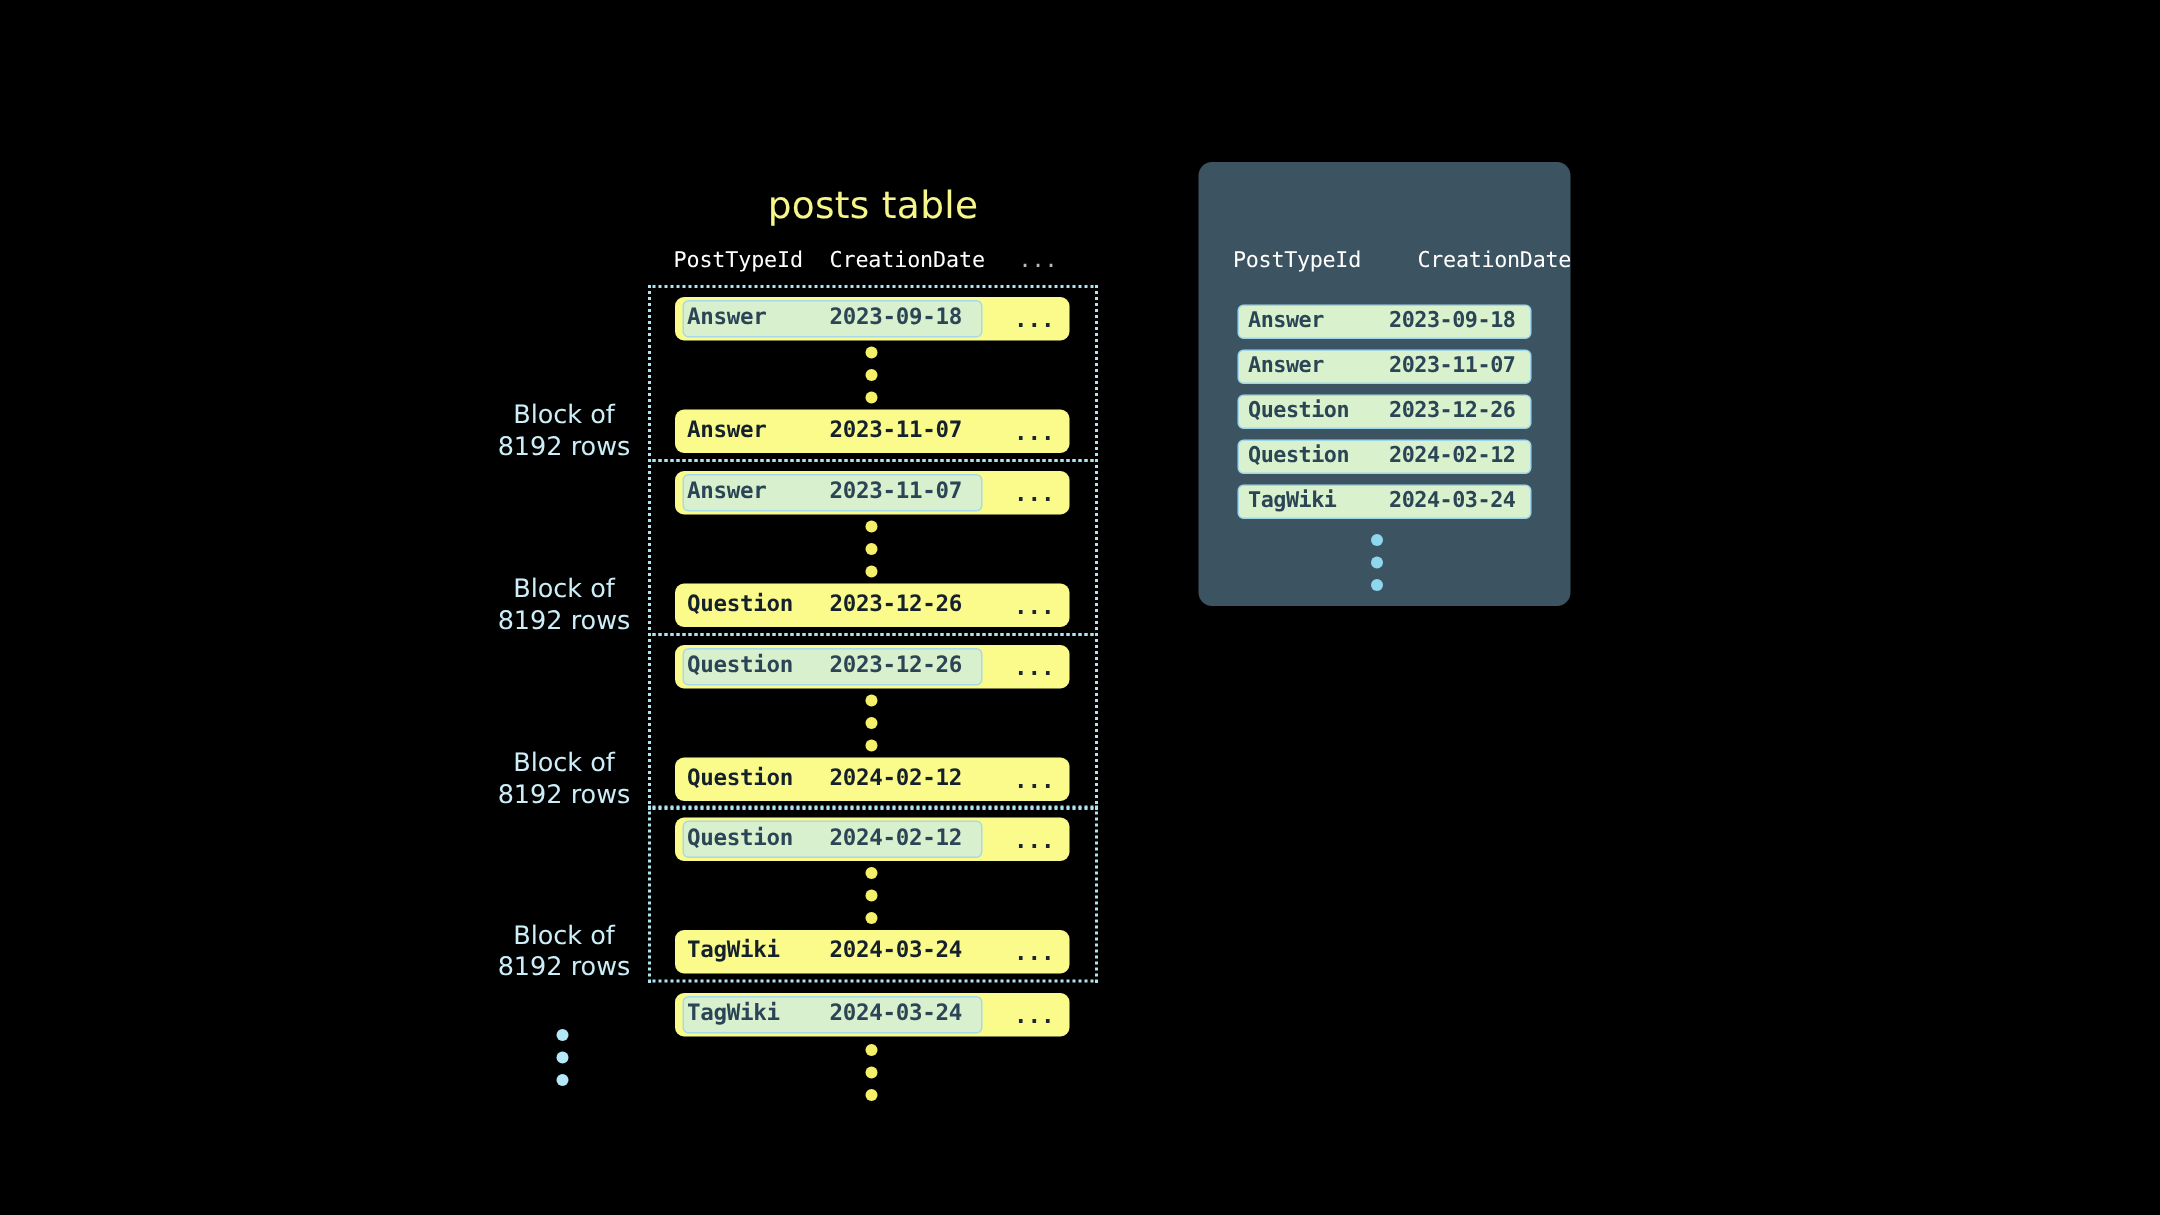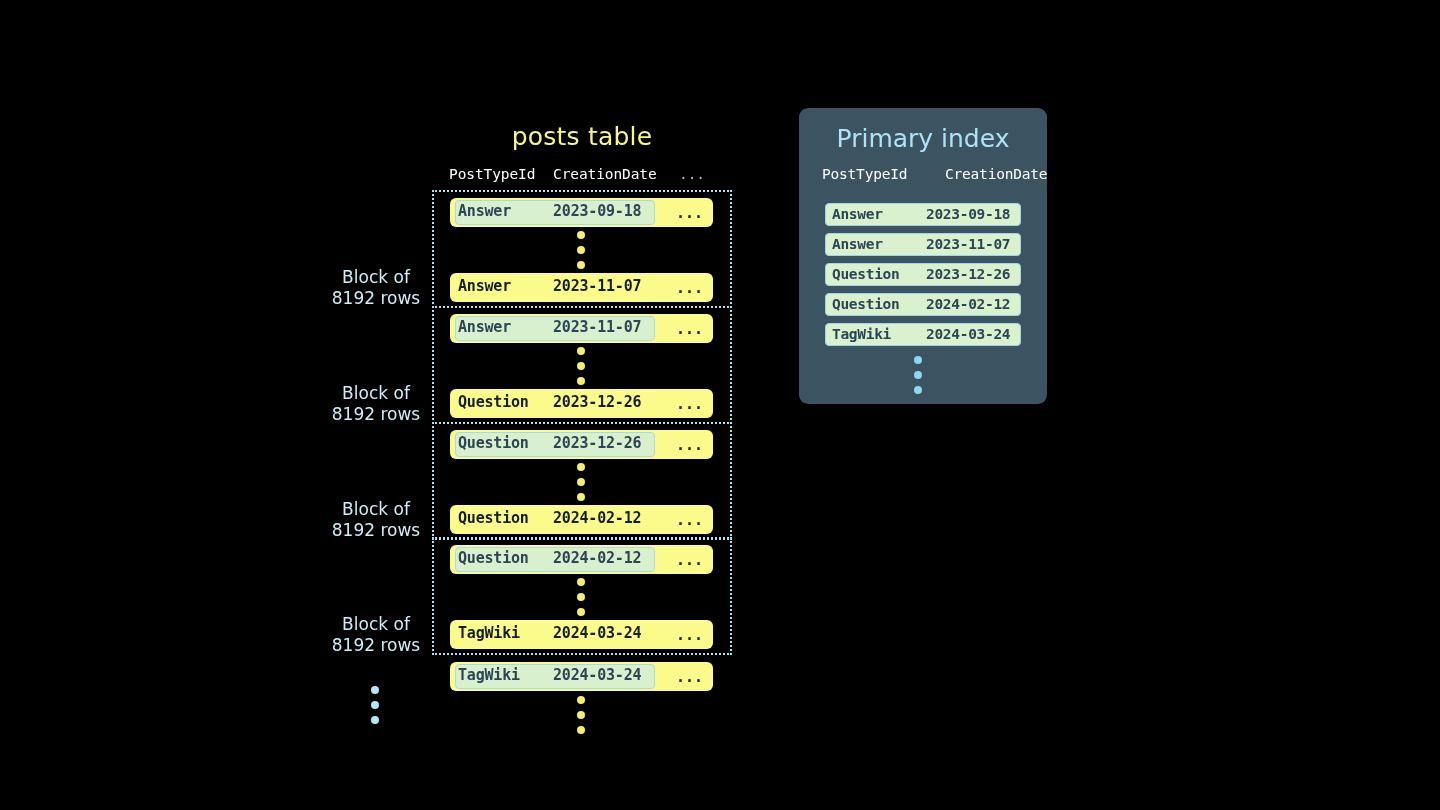--- a/index.html
+++ b/index.html
@@ -319,21 +319,20 @@
       <i></i>
       <i></i>
   </div>
   <div class="vdots blue" style="left:369px; top:686px;">
     <i></i>
       <i></i>
       <i></i>
   </div>
 
   <div class="pindex">
-    <div class="pindex-title">Primary index</div>
 
     <div class="pindex-header">
       <span class="h-type">PostTypeId</span>
       <span class="h-date">CreationDate</span>
     </div>
 
     <div class="irow" style="top:95px;">
       <span class="c-type">Answer</span>
       <span class="c-date">2023-09-18</span>
     </div>

